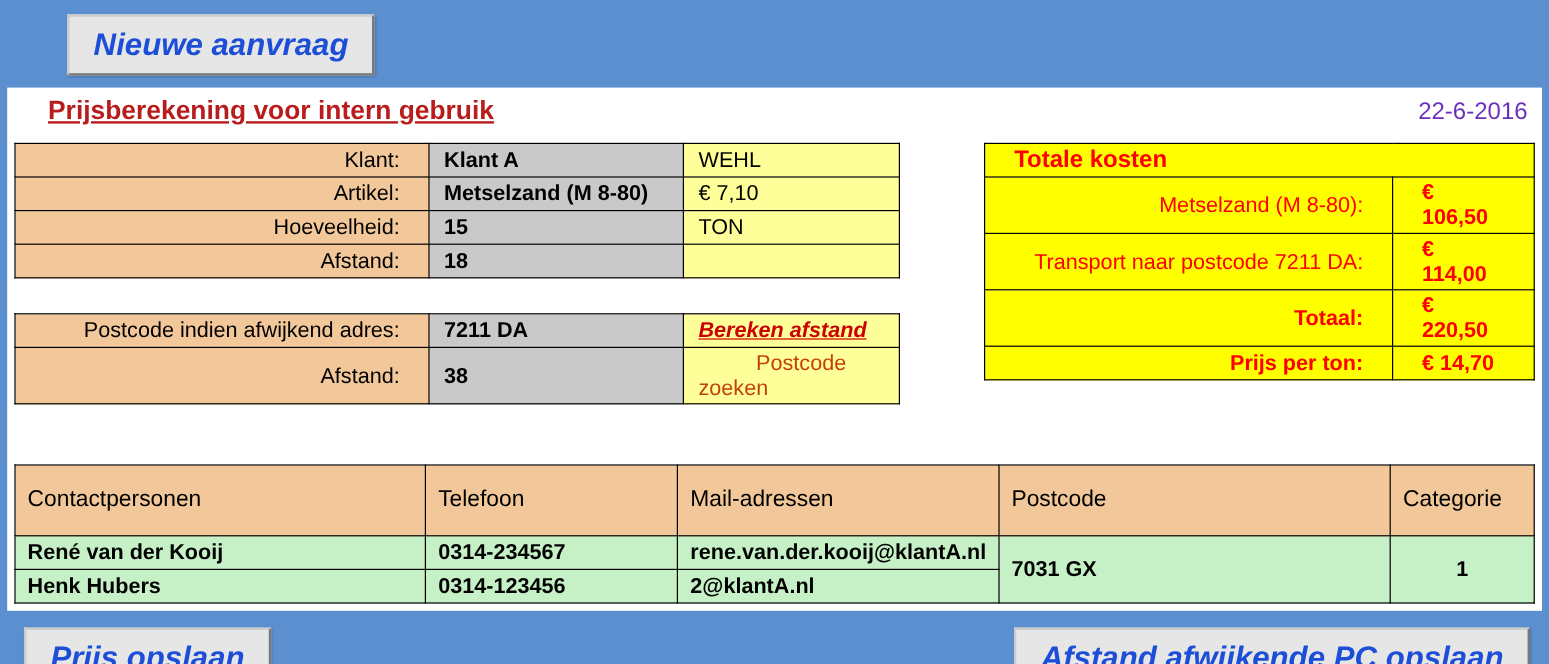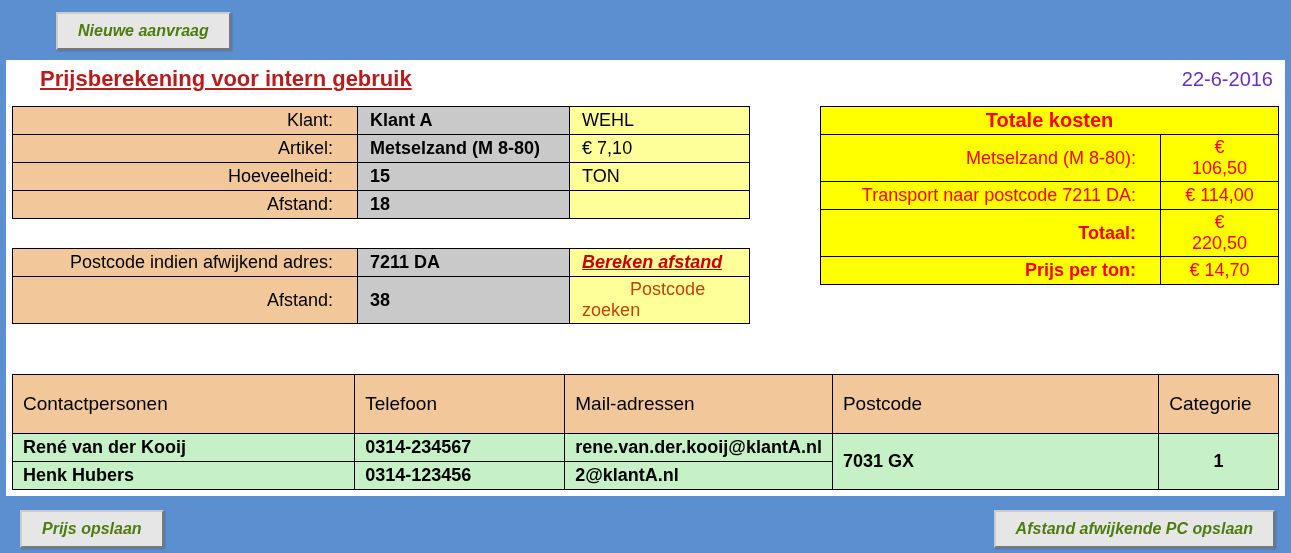--- a/index.html
+++ b/index.html
@@ -12,23 +12,23 @@
   }
   .outer {
     padding: 8px 6px 10px 6px;
   }
   .btn {
     background: #e6e6e6;
     border: 2px outset #ccc;
     font-family: Arial, sans-serif;
     font-style: italic;
     font-weight: bold;
-    color: #4d7c0f;
+    color: #1d4ed8;
     padding: 8px 20px;
-    font-size: 16px;
+    font-size: 26px;
     cursor: pointer;
     box-shadow: 1px 1px 2px rgba(0,0,0,0.2);
   }
   .btn-top { margin: 4px 0 10px 50px; }
   .panel {
     background: #fff;
     padding: 6px;
   }
   .title-row {
     display: flex;
@@ -60,23 +60,23 @@
   .lbl { background: #f2c89a; text-align: right; width: 345px; }
   .val-gray { background: #c9c9c9; font-weight: bold; width: 212px; padding-left: 12px; }
   .val-yellow { background: #ffff99; width: 180px; padding-left: 12px; }
   .left-sp { border: none !important; height: 30px; }
 
   .link-red { color: #cc0000; font-weight: bold; font-style: italic; text-decoration: underline; cursor: pointer; }
   .link-blue { color: #c2410c; cursor: pointer; margin-left: 48px; }
 
   .costs { width: 460px; }
   .costs td, .costs th { background: #ffff00; color: #ff0000; }
-  .costs-head { text-align: center; font-weight: bold; font-size: 20px; }
+  .costs-head { font-weight: bold; font-size: 20px; }
   .c-lbl { text-align: right; width: 340px; }
-  .c-val { text-align: center; font-weight: normal; width: 118px; }
+  .c-val { text-align: left; font-weight: bold; width: 118px; }
   .c-bold { font-weight: bold; }
 
   .contacts-wrap { margin-top: 50px; }
   .contacts { width: 100%; }
   .contacts th { background: #f2c89a; text-align: left; font-weight: normal; font-size: 19px; padding: 18px 10px; }
   .contacts td { background: #c6f0c6; font-weight: bold; padding: 2px 10px; vertical-align: middle; }
   .cat { text-align: center; }
 
   .bottom-row {
     display: flex;

